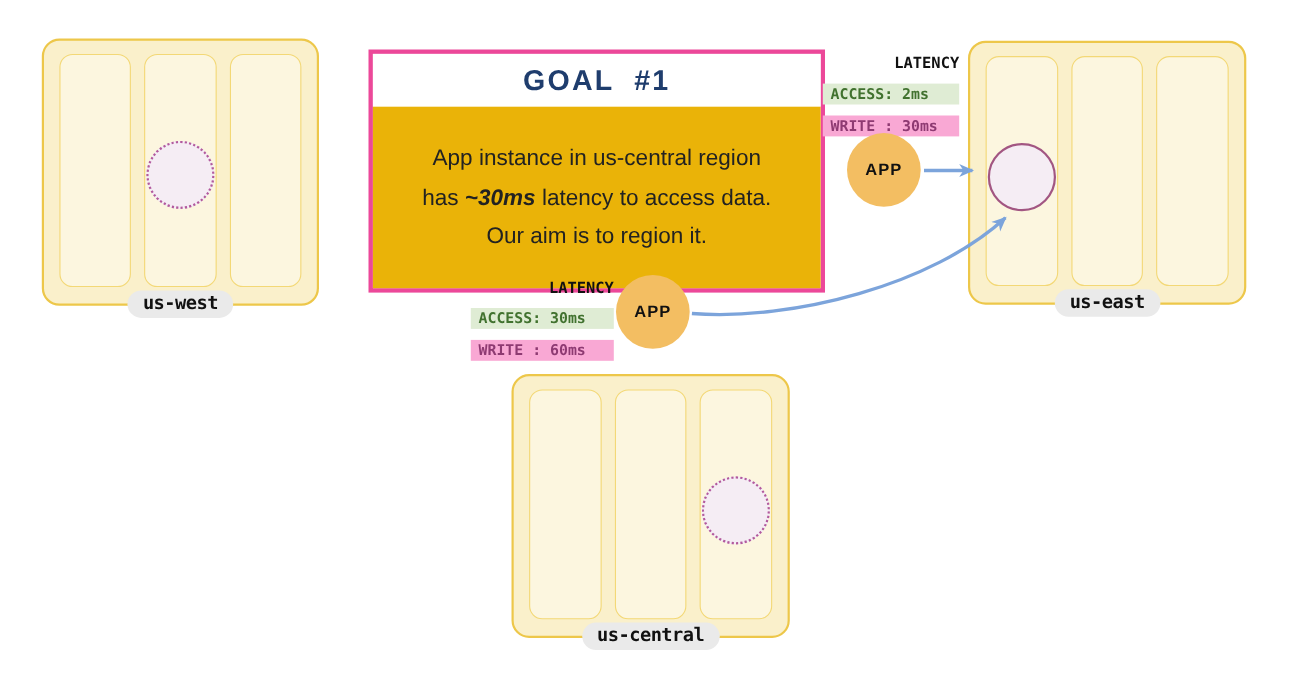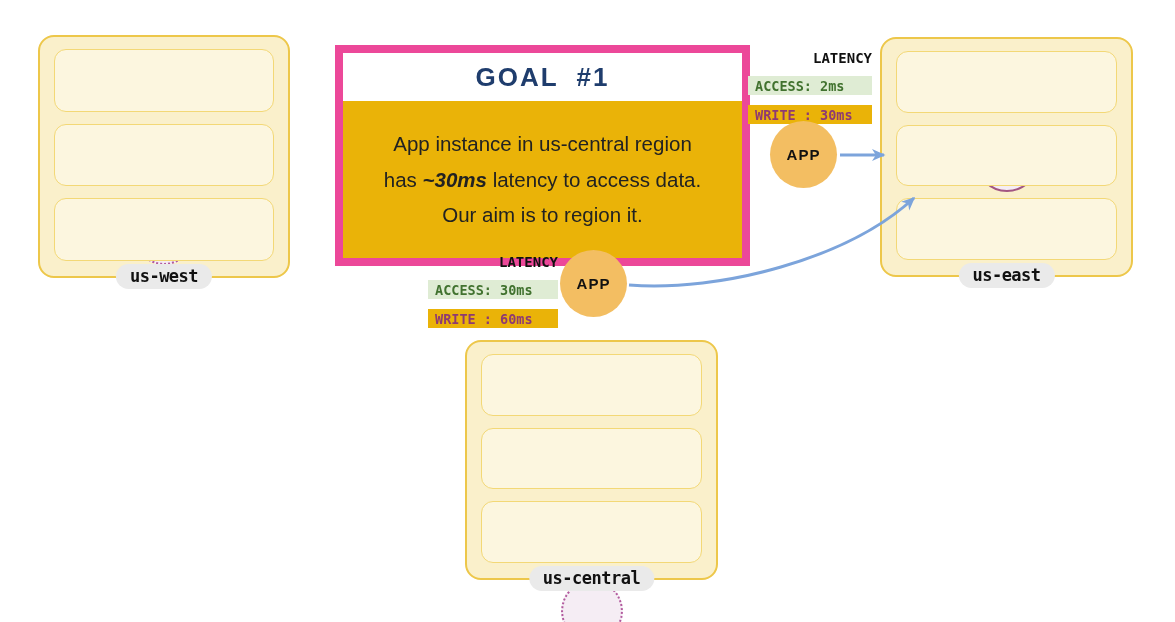--- a/index.html
+++ b/index.html
@@ -5,21 +5,21 @@
   html,body { margin:0; padding:0; background:#ffffff; }
   .canvas {
     position:relative; width:1175px; height:622px; background:#ffffff;
     font-family:"Liberation Sans", sans-serif; overflow:hidden;
   }
 
   
   .region {
     position:absolute; box-sizing:border-box;
     background:#faf0cb; border:2px solid #edc74a; border-radius:16px;
-    display:flex; gap:12px; padding:12px 14px 15px 14px;flex-direction:column;
+    display:flex; gap:12px; padding:12px 14px 15px 14px;
   }
   .zone {
     position:relative; flex:1; box-sizing:border-box;
     background:#fcf6df; border:1.5px solid #f3d876; border-radius:12px;
   }
   #region-us-west   { left:38px;  top:35px;  width:252px; height:243px; }
   #region-us-east   { left:880px; top:37px;  width:253px; height:240px; }
   #region-us-central{ left:465px; top:340px; width:253px; height:240px; }
 
   .region-label {
@@ -35,21 +35,21 @@
     position:absolute; top:78px; left:50%; margin-left:-31px;
     width:62px; height:62px; border-radius:50%;
     background:#f5edf4; box-sizing:border-box;
   }
   .data-circle.dotted { border:2.5px dotted #b25a9e; }
   .data-circle.solid  { border:2px  solid  #a25682; }
 
   
   .goal-box {
     position:absolute; left:335px; top:45px; width:415px; height:221px;
-    box-sizing:border-box; border:8px solid #ec4899; background:#ffffff;
+    box-sizing:border-box; border:4px solid #ec4899; background:#ffffff;
     display:flex; flex-direction:column;
   }
   .goal-header {
     height:48px; flex:0 0 48px; display:flex; align-items:center; justify-content:center;
     background:#ffffff;
   }
   .goal-title {
     color:#1f3d6d; font-weight:bold; font-size:26px; letter-spacing:2px;
     white-space:pre;
   }
@@ -67,21 +67,21 @@
   .latency-title {
     text-align:right; font-family:"DejaVu Sans Mono","Liberation Mono",monospace;
     font-weight:bold; font-size:14px; color:#111; letter-spacing:0; margin-bottom:3px;
   }
   .latency-row {
     font-family:"DejaVu Sans Mono","Liberation Mono",monospace;
     font-weight:bold; font-size:13.5px; padding:1.5px 0 1.5px 7px; margin-top:10px;
     white-space:pre;
   }
   .latency-row.access { background:#dfecd4; color:#41722f; }
-  .latency-row.write  { background:#eab308; color:#8e3a72; }
+  .latency-row.write  { background:#f9a8d4; color:#8e3a72; }
 
   
   .app-circle {
     position:absolute; width:67px; height:67px; border-radius:50%;
     background:#f3be62; display:flex; align-items:center; justify-content:center;
     color:#111; font-weight:bold; font-size:15px; letter-spacing:1px;
   }
   #app-east    { left:770px; top:121px; }
   #app-central { left:560px; top:250px; }
 

